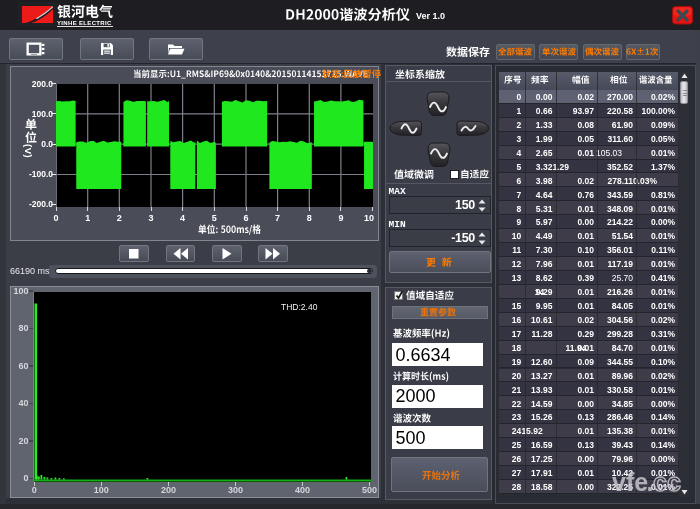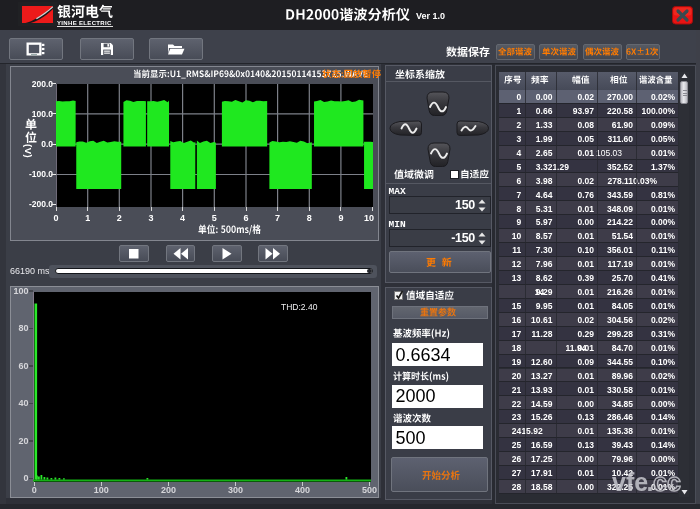--- a/index.html
+++ b/index.html
@@ -485,41 +485,41 @@
 <div class="abs" style="left:594px;top:203.54px;width:39px;text-align:right;font-size:8.5px;font-weight:bold;color:#fff;">348.09</div>
 <div class="abs" style="left:633px;top:203.54px;width:42px;text-align:right;font-size:8.5px;font-weight:bold;color:#fff;">0.01%</div>
 <div class="abs" style="left:498.5px;top:215.27px;width:179.5px;height:13.93px;background:#343341;border-bottom:1px solid #24252c;box-sizing:border-box;"></div>
 <div class="abs" style="left:495.29999999999995px;top:217.47px;width:26px;text-align:right;font-size:8.5px;font-weight:bold;color:#fff;">9</div>
 <div class="abs" style="left:521.4px;top:217.47px;width:31px;text-align:right;font-size:8.5px;font-weight:bold;color:#fff;">5.97</div>
 <div class="abs" style="left:552.4px;top:217.47px;width:41.6px;text-align:right;font-size:8.5px;font-weight:bold;color:#fff;">0.00</div>
 <div class="abs" style="left:594px;top:217.47px;width:39px;text-align:right;font-size:8.5px;font-weight:bold;color:#fff;">214.22</div>
 <div class="abs" style="left:633px;top:217.47px;width:42px;text-align:right;font-size:8.5px;font-weight:bold;color:#fff;">0.00%</div>
 <div class="abs" style="left:498.5px;top:229.20px;width:179.5px;height:13.93px;background:#3e3c49;border-bottom:1px solid #24252c;box-sizing:border-box;"></div>
 <div class="abs" style="left:495.29999999999995px;top:231.40px;width:26px;text-align:right;font-size:8.5px;font-weight:bold;color:#fff;">10</div>
-<div class="abs" style="left:521.4px;top:231.40px;width:31px;text-align:right;font-size:8.5px;font-weight:bold;color:#fff;">8.57</div>
+<div class="abs" style="left:521.4px;top:231.40px;width:31px;text-align:right;font-size:8.5px;font-weight:bold;color:#fff;">4.49</div>
 <div class="abs" style="left:552.4px;top:231.40px;width:41.6px;text-align:right;font-size:8.5px;font-weight:bold;color:#fff;">0.01</div>
 <div class="abs" style="left:594px;top:231.40px;width:39px;text-align:right;font-size:8.5px;font-weight:bold;color:#fff;">51.54</div>
 <div class="abs" style="left:633px;top:231.40px;width:42px;text-align:right;font-size:8.5px;font-weight:bold;color:#fff;">0.01%</div>
 <div class="abs" style="left:498.5px;top:243.13px;width:179.5px;height:13.93px;background:#343341;border-bottom:1px solid #24252c;box-sizing:border-box;"></div>
 <div class="abs" style="left:495.29999999999995px;top:245.33px;width:26px;text-align:right;font-size:8.5px;font-weight:bold;color:#fff;">11</div>
 <div class="abs" style="left:521.4px;top:245.33px;width:31px;text-align:right;font-size:8.5px;font-weight:bold;color:#fff;">7.30</div>
 <div class="abs" style="left:552.4px;top:245.33px;width:41.6px;text-align:right;font-size:8.5px;font-weight:bold;color:#fff;">0.10</div>
 <div class="abs" style="left:594px;top:245.33px;width:39px;text-align:right;font-size:8.5px;font-weight:bold;color:#fff;">356.01</div>
 <div class="abs" style="left:633px;top:245.33px;width:42px;text-align:right;font-size:8.5px;font-weight:bold;color:#fff;">0.11%</div>
 <div class="abs" style="left:498.5px;top:257.06px;width:179.5px;height:13.93px;background:#3e3c49;border-bottom:1px solid #24252c;box-sizing:border-box;"></div>
 <div class="abs" style="left:495.29999999999995px;top:259.26px;width:26px;text-align:right;font-size:8.5px;font-weight:bold;color:#fff;">12</div>
 <div class="abs" style="left:521.4px;top:259.26px;width:31px;text-align:right;font-size:8.5px;font-weight:bold;color:#fff;">7.96</div>
 <div class="abs" style="left:552.4px;top:259.26px;width:41.6px;text-align:right;font-size:8.5px;font-weight:bold;color:#fff;">0.01</div>
 <div class="abs" style="left:594px;top:259.26px;width:39px;text-align:right;font-size:8.5px;font-weight:bold;color:#fff;">117.19</div>
 <div class="abs" style="left:633px;top:259.26px;width:42px;text-align:right;font-size:8.5px;font-weight:bold;color:#fff;">0.01%</div>
 <div class="abs" style="left:498.5px;top:270.99px;width:179.5px;height:13.93px;background:#343341;border-bottom:1px solid #24252c;box-sizing:border-box;"></div>
 <div class="abs" style="left:495.29999999999995px;top:273.19px;width:26px;text-align:right;font-size:8.5px;font-weight:bold;color:#fff;">13</div>
 <div class="abs" style="left:521.4px;top:273.19px;width:31px;text-align:right;font-size:8.5px;font-weight:bold;color:#fff;">8.62</div>
 <div class="abs" style="left:552.4px;top:273.19px;width:41.6px;text-align:right;font-size:8.5px;font-weight:bold;color:#fff;">0.39</div>
-<div class="abs" style="left:594px;top:273.19px;width:39px;text-align:right;font-size:8.5px;font-weight:bold;color:#fff;">25.70</div>
+<div class="abs" style="left:594px;top:273.19px;width:39px;text-align:right;font-size:8.5px;font-weight:normal;color:#fff;">25.70</div>
 <div class="abs" style="left:633px;top:273.19px;width:42px;text-align:right;font-size:8.5px;font-weight:bold;color:#fff;">0.41%</div>
 <div class="abs" style="left:498.5px;top:284.92px;width:179.5px;height:13.93px;background:#3e3c49;border-bottom:1px solid #24252c;box-sizing:border-box;"></div>
 <div class="abs" style="left:495.29999999999995px;top:287.12px;width:49px;text-align:right;font-size:8.5px;font-weight:bold;color:#fff;">14</div>
 <div class="abs" style="left:521.4px;top:287.12px;width:31px;text-align:right;font-size:8.5px;font-weight:bold;color:#fff;">9.29</div>
 <div class="abs" style="left:552.4px;top:287.12px;width:41.6px;text-align:right;font-size:8.5px;font-weight:bold;color:#fff;">0.01</div>
 <div class="abs" style="left:594px;top:287.12px;width:39px;text-align:right;font-size:8.5px;font-weight:bold;color:#fff;">216.26</div>
 <div class="abs" style="left:633px;top:287.12px;width:42px;text-align:right;font-size:8.5px;font-weight:bold;color:#fff;">0.01%</div>
 <div class="abs" style="left:498.5px;top:298.85px;width:179.5px;height:13.93px;background:#343341;border-bottom:1px solid #24252c;box-sizing:border-box;"></div>
 <div class="abs" style="left:495.29999999999995px;top:301.05px;width:26px;text-align:right;font-size:8.5px;font-weight:bold;color:#fff;">15</div>
 <div class="abs" style="left:521.4px;top:301.05px;width:31px;text-align:right;font-size:8.5px;font-weight:bold;color:#fff;">9.95</div>

